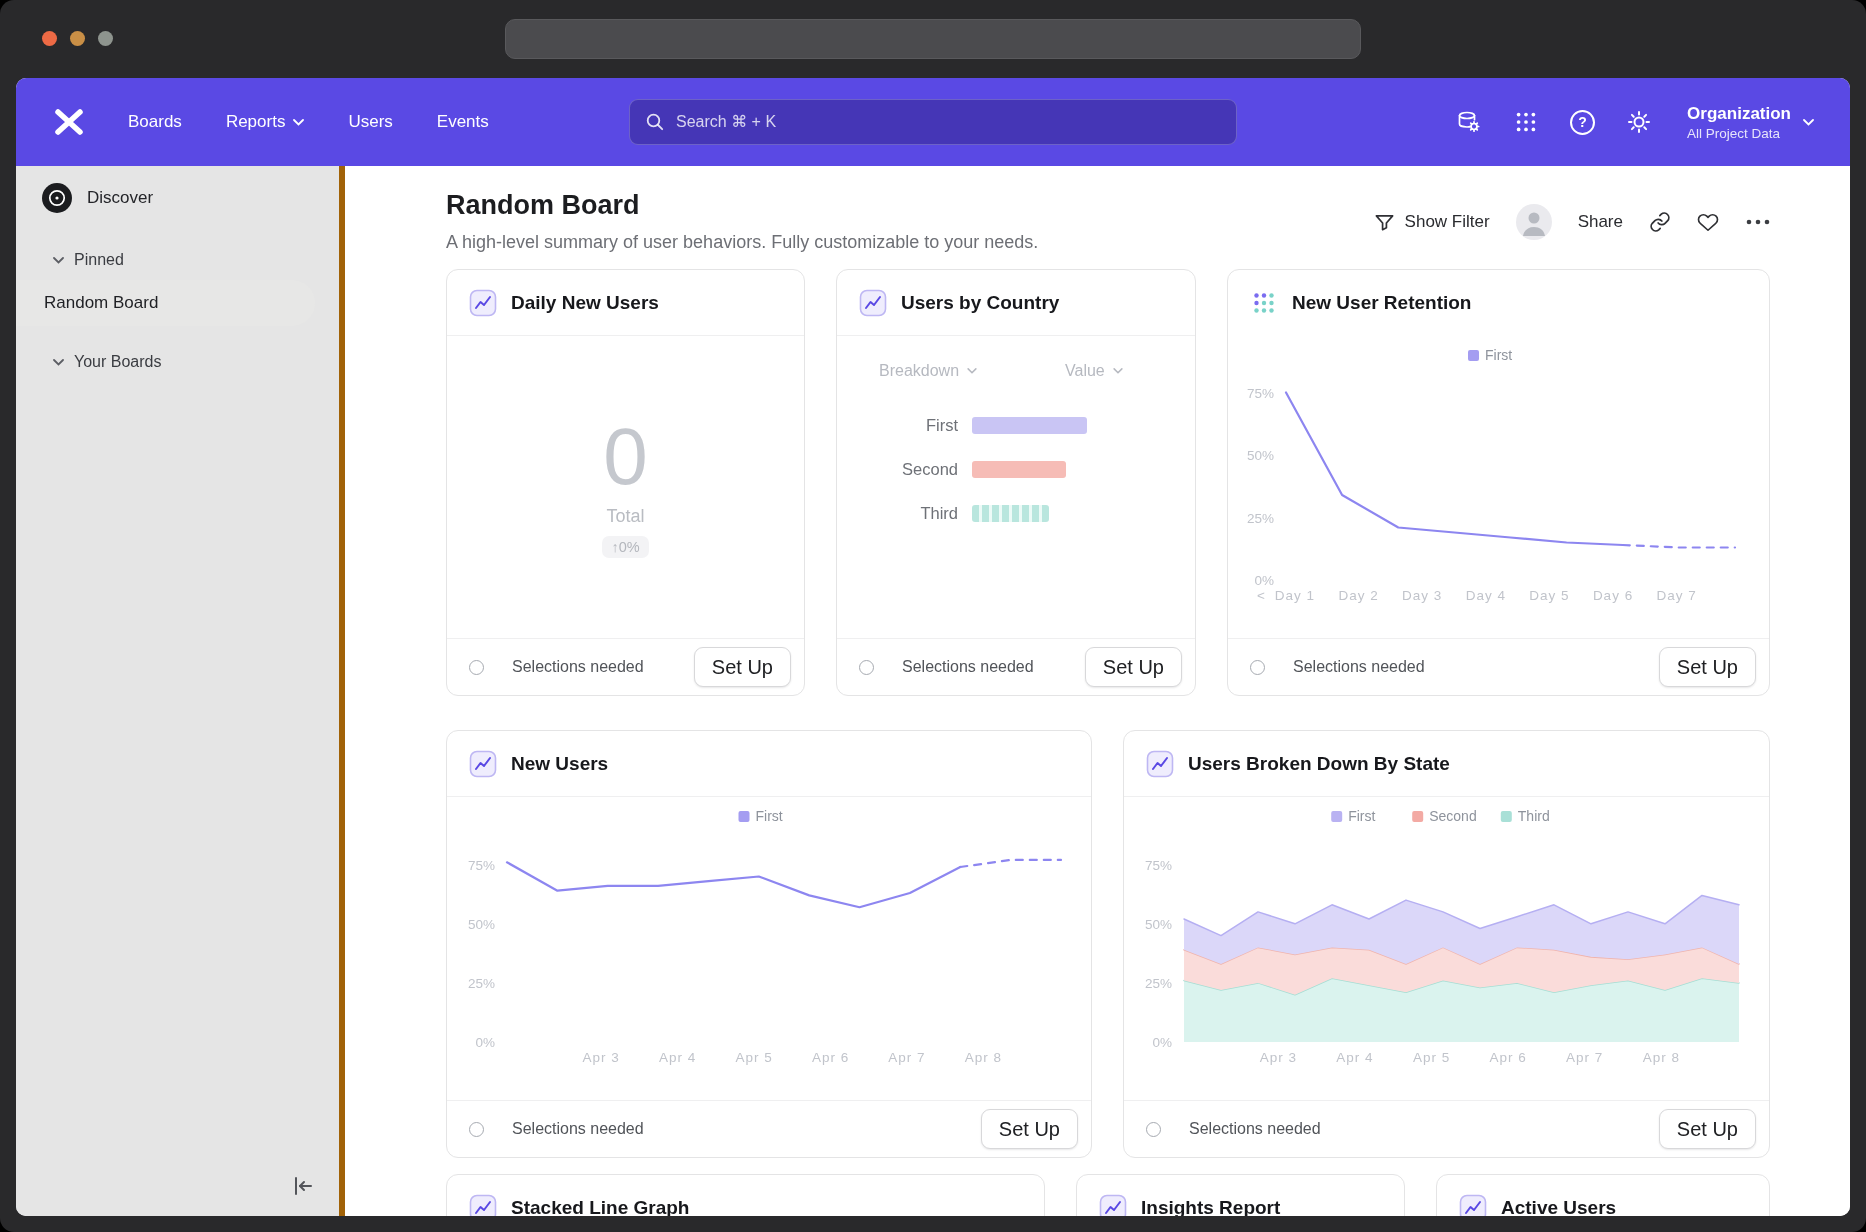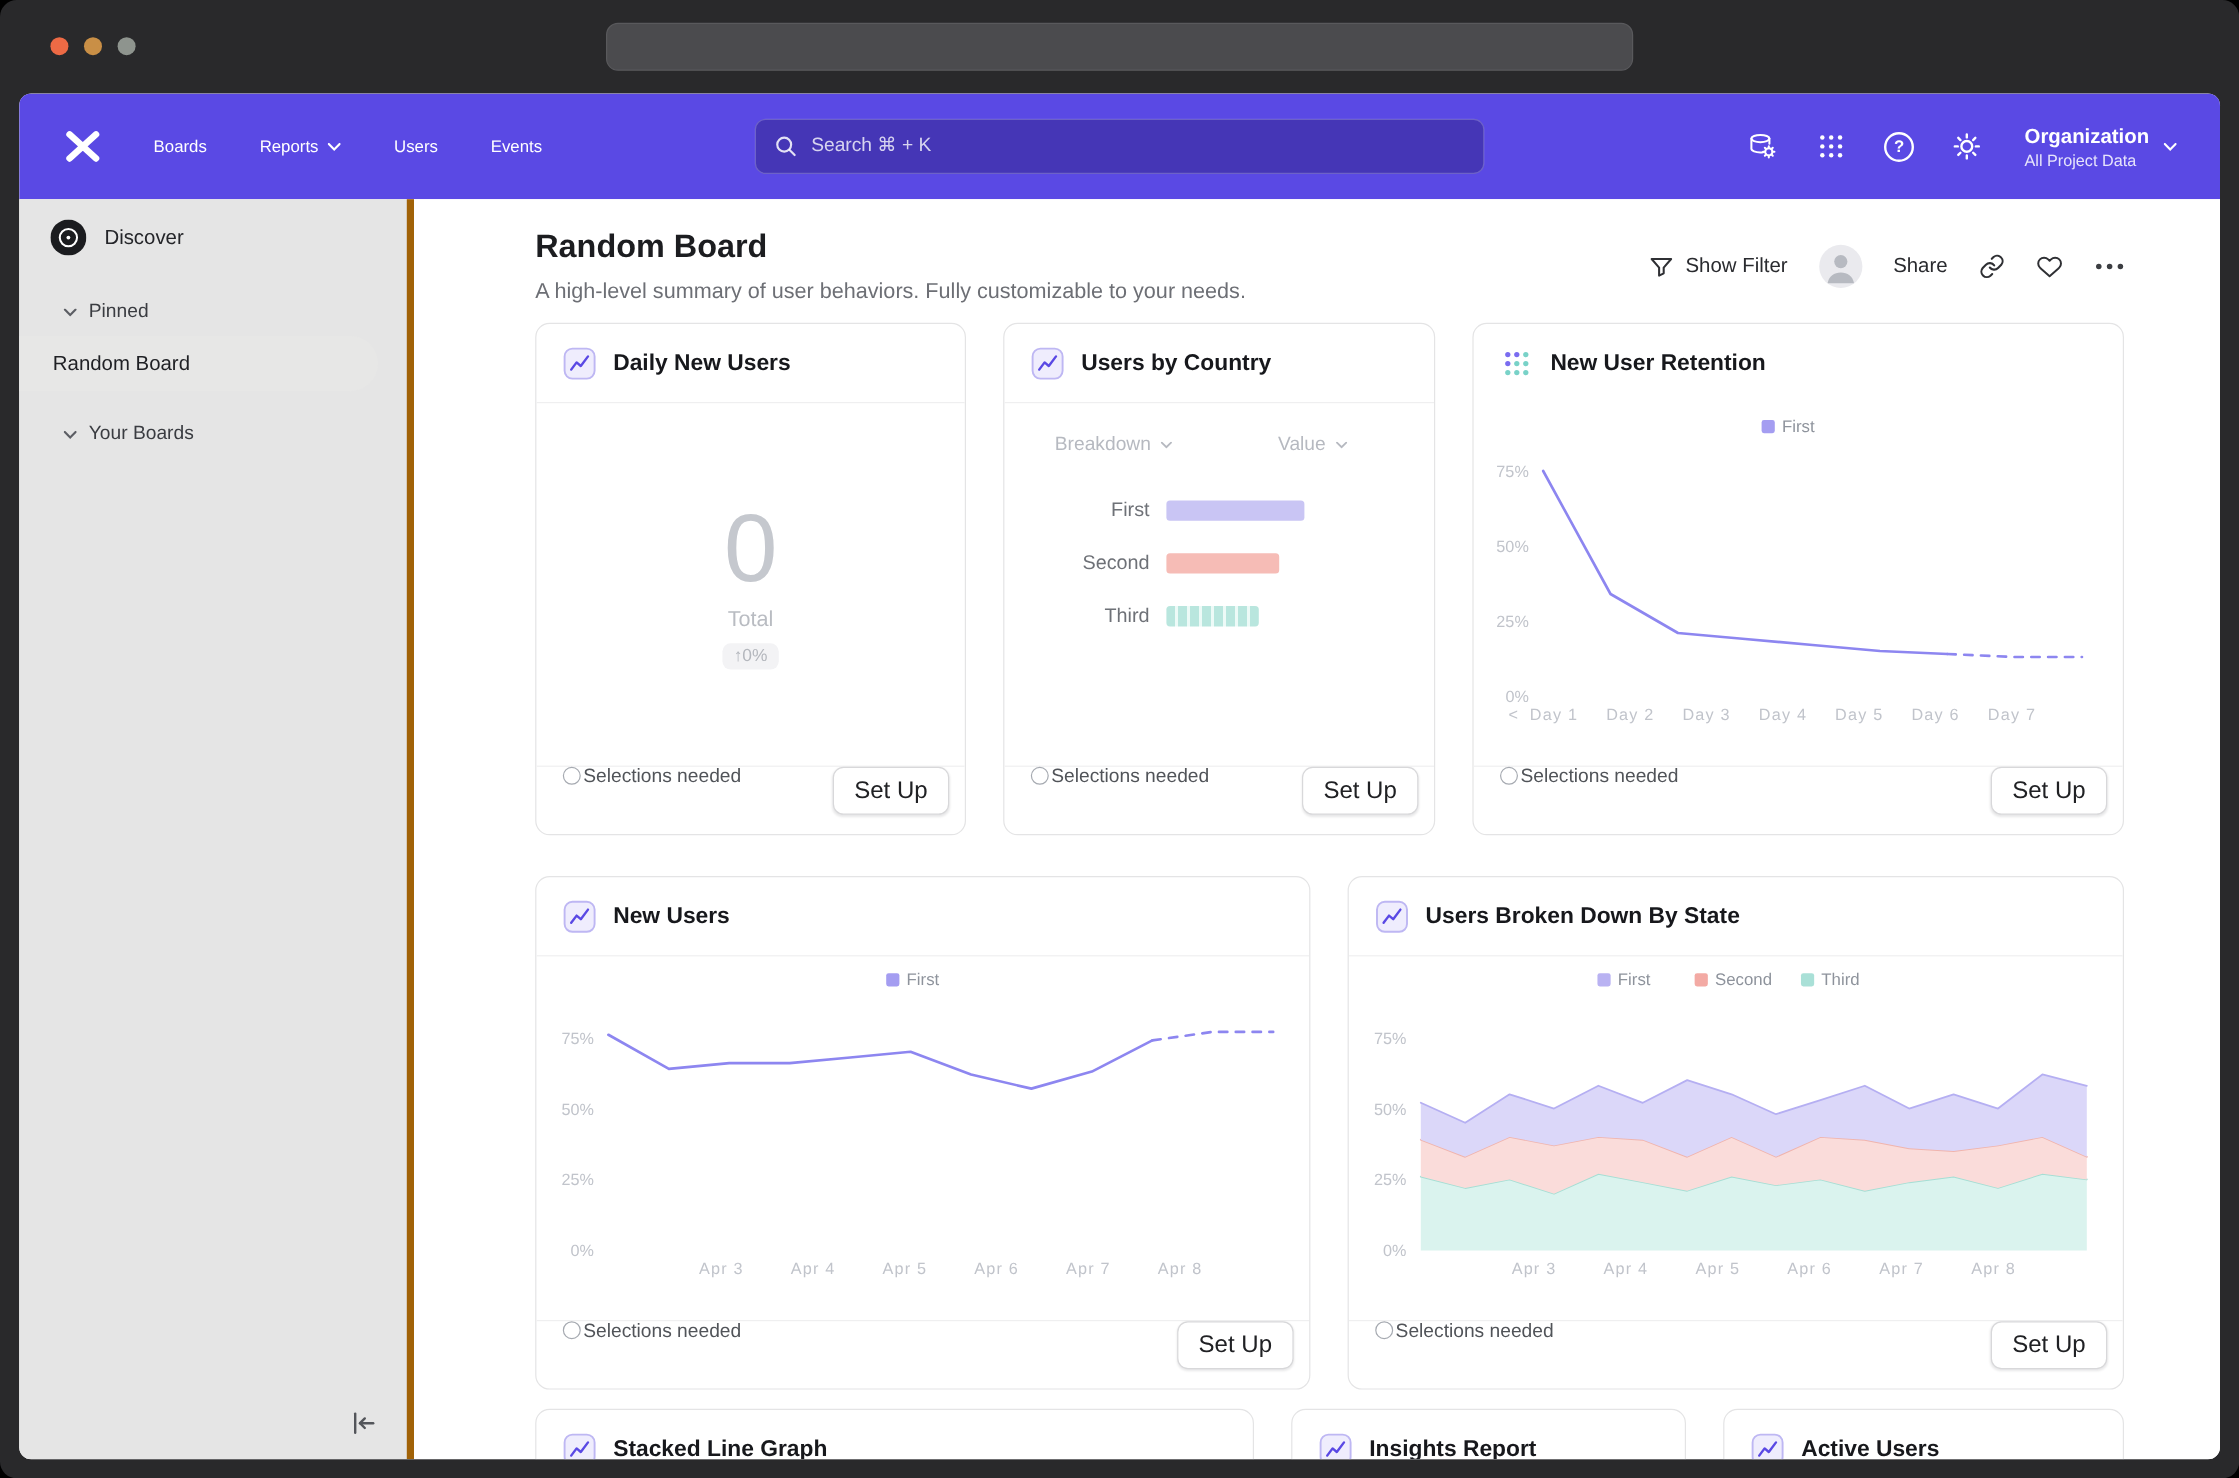--- a/index.html
+++ b/index.html
@@ -11,21 +11,21 @@
   .light{width:15px;height:15px;border-radius:50%;border:none;cursor:pointer}
   .light.close{background:#ed6a45}
   .light.min{background:#c98f46}
   .light.zoom{background:#8e948e}
   .urlbar{position:absolute;left:50%;top:19px;transform:translateX(-50%);width:856px;height:40px;border-radius:10px;background:#4b4b4e;border:1px solid #59595c;cursor:text}
   
   .page{position:absolute;left:16px;right:16px;top:78px;bottom:16px;background:#fff;border-radius:10px;overflow:hidden;display:flex;flex-direction:column}
   
   .appbar{position:relative;flex:0 0 88px;background:#5a49e4;display:flex;align-items:center;padding:0 36px;color:#fff}
   .logo{width:34px;height:34px;margin-right:42px;cursor:pointer}
-  .nav{display:flex;align-items:center;gap:44px;font-size:14px}
+  .nav{display:flex;align-items:center;gap:44px;font-size:17px}
   .nav-item{display:flex;align-items:center;gap:8px;color:#fff;cursor:pointer;white-space:nowrap}
   .searchbar{position:absolute;left:50%;top:21px;transform:translateX(-50%);width:608px;height:46px;background:rgba(14,6,66,.28);border:1px solid rgba(255,255,255,.22);border-radius:9px;display:flex;align-items:center;gap:11px;padding:0 15px}
   .searchbar input{flex:1;background:transparent;border:none;outline:none;color:#fff;font-size:16px;font-family:inherit}
   .searchbar input::placeholder{color:rgba(255,255,255,.78)}
   .appbar-right{margin-left:auto;display:flex;align-items:center;gap:30px}
   .iconbtn{display:flex;align-items:center;justify-content:center;width:28px;height:28px;cursor:pointer}
   .help-btn{width:25px;height:25px;border:2px solid #fff;border-radius:50%;display:flex;align-items:center;justify-content:center;font-size:14px;font-weight:700;cursor:pointer}
   .org{display:flex;align-items:center;gap:12px;margin-left:4px;cursor:pointer}
   .org-name{font-size:17px;font-weight:700;line-height:1.3}
   .org-sub{font-size:13.5px;color:rgba(255,255,255,.85)}
@@ -48,21 +48,21 @@
   .avatar{width:36px;height:36px;border-radius:50%;background:#eaeaee;overflow:hidden;cursor:pointer}
   
   .cards{position:absolute;left:101px;top:103px;width:1324px}
   .crow{display:flex;gap:31px;margin-bottom:34px}
   .crow.r2{margin-bottom:16px}
   .card{background:#fff;border:1px solid #e4e4e5;border-radius:12px;display:flex;flex-direction:column;overflow:hidden}
   .card-head{flex:0 0 66px;display:flex;align-items:center;gap:14px;padding:0 22px;border-bottom:1px solid #efeff0}
   .card-head.plain{border-bottom:none}
   .card-title{font-size:19px;font-weight:700;color:#17181c}
   .card-body{position:relative;flex:1;min-height:0}
-  .card-foot{flex:0 0 57px;border-top:1px solid #efeff0;display:flex;align-items:flex-start;padding:0 13px 0 22px;gap:2px}
+  .card-foot{flex:0 0 57px;border-top:1px solid #efeff0;display:flex;align-items:center;padding:0 13px 0 22px;gap:28px}
   .status-ring{width:15px;height:15px;border:1.6px solid #a6aab1;border-radius:50%}
   .status-text{font-size:16px;color:#515459}
   .setup-btn{margin-left:auto;height:40px;padding:0 17px;border:1px solid #d8d8da;border-radius:9px;background:#fff;box-shadow:0 1px 2px rgba(20,20,30,.10);font-size:20px;font-weight:500;color:#202124;font-family:inherit;cursor:pointer}
   
   .stat-body{display:flex;flex-direction:column;align-items:center;justify-content:center;gap:9px}
   .stat-value{font-size:80px;color:#c5c8ce;line-height:1}
   .stat-label{font-size:18px;color:#b9bcc2}
   .stat-delta{font-size:14.5px;color:#b4b7bd;background:#f3f3f5;padding:3px 9px;border-radius:7px}
   
   .uc-controls{display:flex;padding:26px 0 0 42px}

